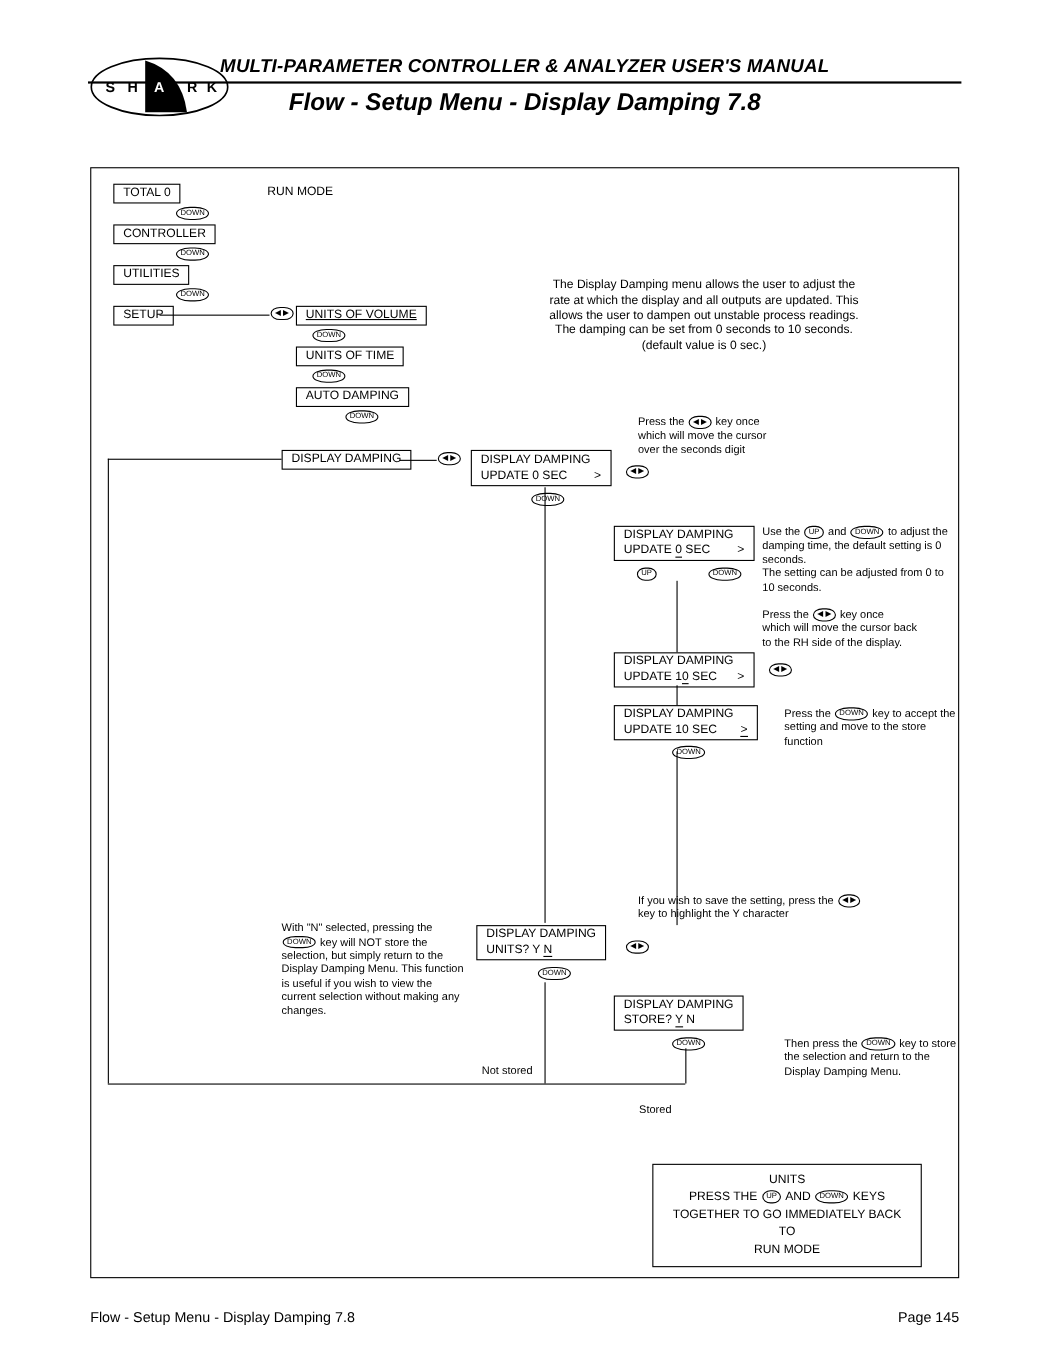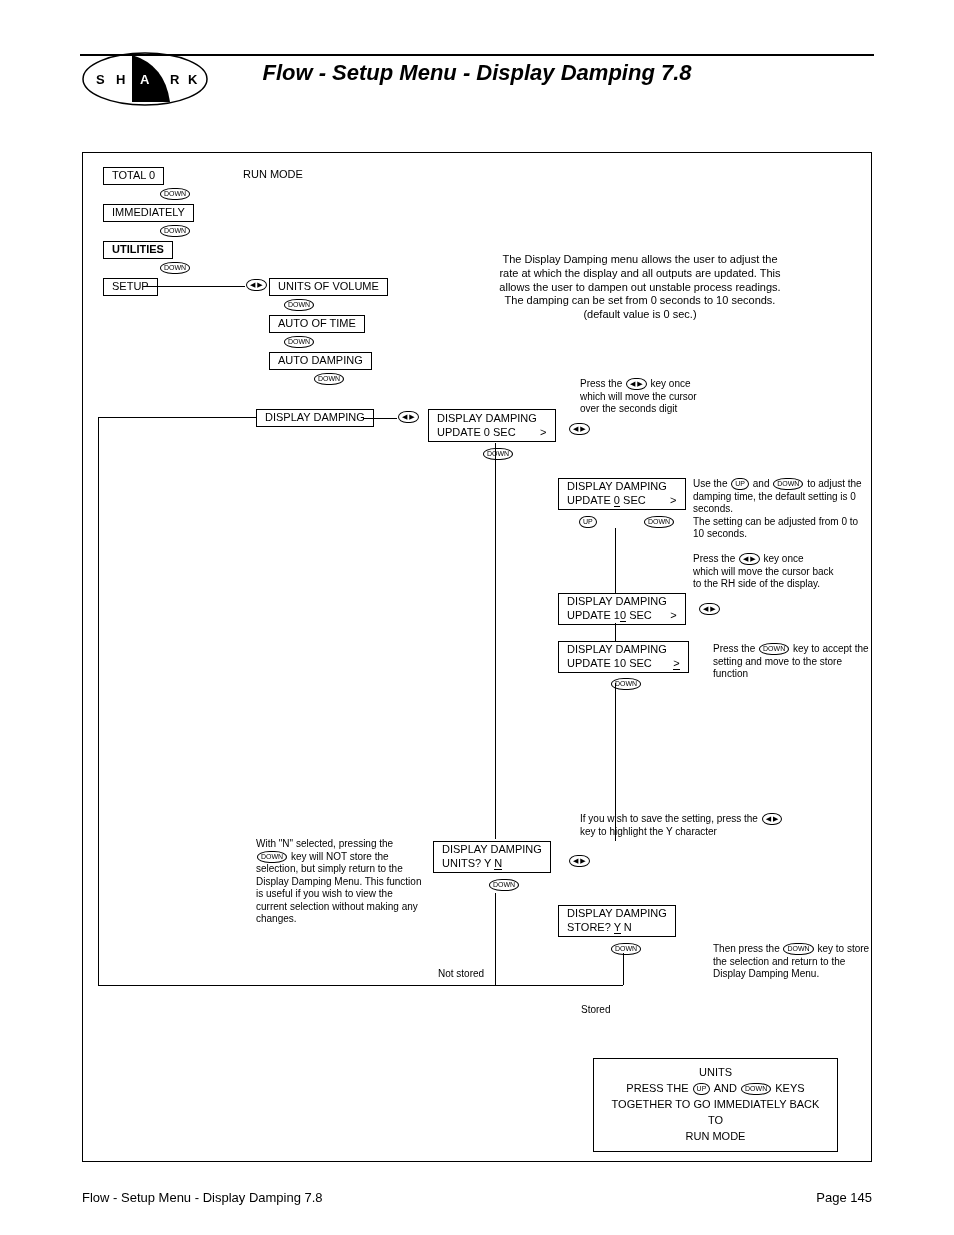--- a/index.html
+++ b/index.html
@@ -63,46 +63,47 @@
     <svg class="logo" viewBox="0 0 130 58">
       <ellipse cx="65" cy="29" rx="62" ry="26" fill="none" stroke="#000" stroke-width="1.5"></ellipse>
       <path d="M52,5 Q85,15 90,52 L52,52 Z" fill="#000"></path>
       <text x="16" y="34" font-family="Arial" font-weight="bold" font-size="13" fill="#000">S</text>
       <text x="36" y="34" font-family="Arial" font-weight="bold" font-size="13" fill="#000">H</text>
       <text x="60" y="34" font-family="Arial" font-weight="bold" font-size="13" fill="#fff">A</text>
       <text x="90" y="34" font-family="Arial" font-weight="bold" font-size="13" fill="#000">R</text>
       <text x="108" y="34" font-family="Arial" font-weight="bold" font-size="13" fill="#000">K</text>
     </svg>
     <div class="header-text">
+      <div class="manual-title">MULTI-PARAMETER CONTROLLER &amp; ANALYZER USER'S MANUAL</div>
       <hr class="hr">
       <div class="page-title">Flow - Setup Menu - Display Damping 7.8</div>
     </div>
   </div>
 
   <div class="diagram-frame">
 
     <div class="abs box" style="left:20px; top:14px;">TOTAL      0</div>
     <div class="abs txt" style="left:160px; top:15px;">RUN MODE</div>
     <span class="abs key-ellipse" style="left:76px; top:35px;">DOWN</span>
 
-    <div class="abs box" style="left:20px; top:51px;">IMMEDIATELY</div>
+    <div class="abs box" style="left:20px; top:51px;">CONTROLLER</div>
     <span class="abs key-ellipse" style="left:76px; top:72px;">DOWN</span>
 
-    <div class="abs box" style="left:20px; top:88px;font-weight:bold;">UTILITIES</div>
+    <div class="abs box" style="left:20px; top:88px;">UTILITIES</div>
     <span class="abs key-ellipse" style="left:76px; top:109px;">DOWN</span>
 
     <div class="abs box" style="left:20px; top:125px;">SETUP</div>
 
     <div class="hline" style="left:62px; top:133px; width:100px;"></div>
     <span class="abs key-ellipse" style="left:162px; top:126px;">◀ ▶</span>
 
-    <div class="abs box" style="left:186px; top:125px;">UNITS OF VOLUME</div>
+    <div class="abs box" style="left:186px; top:125px;text-decoration:underline;">UNITS OF VOLUME</div>
     <span class="abs key-ellipse" style="left:200px; top:146px;">DOWN</span>
 
-    <div class="abs box" style="left:186px; top:162px;">AUTO OF TIME</div>
+    <div class="abs box" style="left:186px; top:162px;">UNITS OF TIME</div>
     <span class="abs key-ellipse" style="left:200px; top:183px;">DOWN</span>
 
     <div class="abs box" style="left:186px; top:199px;">AUTO DAMPING</div>
     <span class="abs key-ellipse" style="left:230px; top:220px;">DOWN</span>
 
     <div class="abs box" style="left:173px; top:256px;">DISPLAY DAMPING</div>
     <div class="hline" style="left:280px; top:265px; width:34px;"></div>
     <span class="abs key-ellipse" style="left:314px; top:258px;">◀ ▶</span>
 
     <div class="abs txt" style="left:412px; top:100px; width:290px; white-space: pre-line; text-align: center;">The Display Damping menu allows the user to adjust the rate at which the display and all outputs are updated. This allows the user to dampen out unstable process readings.

